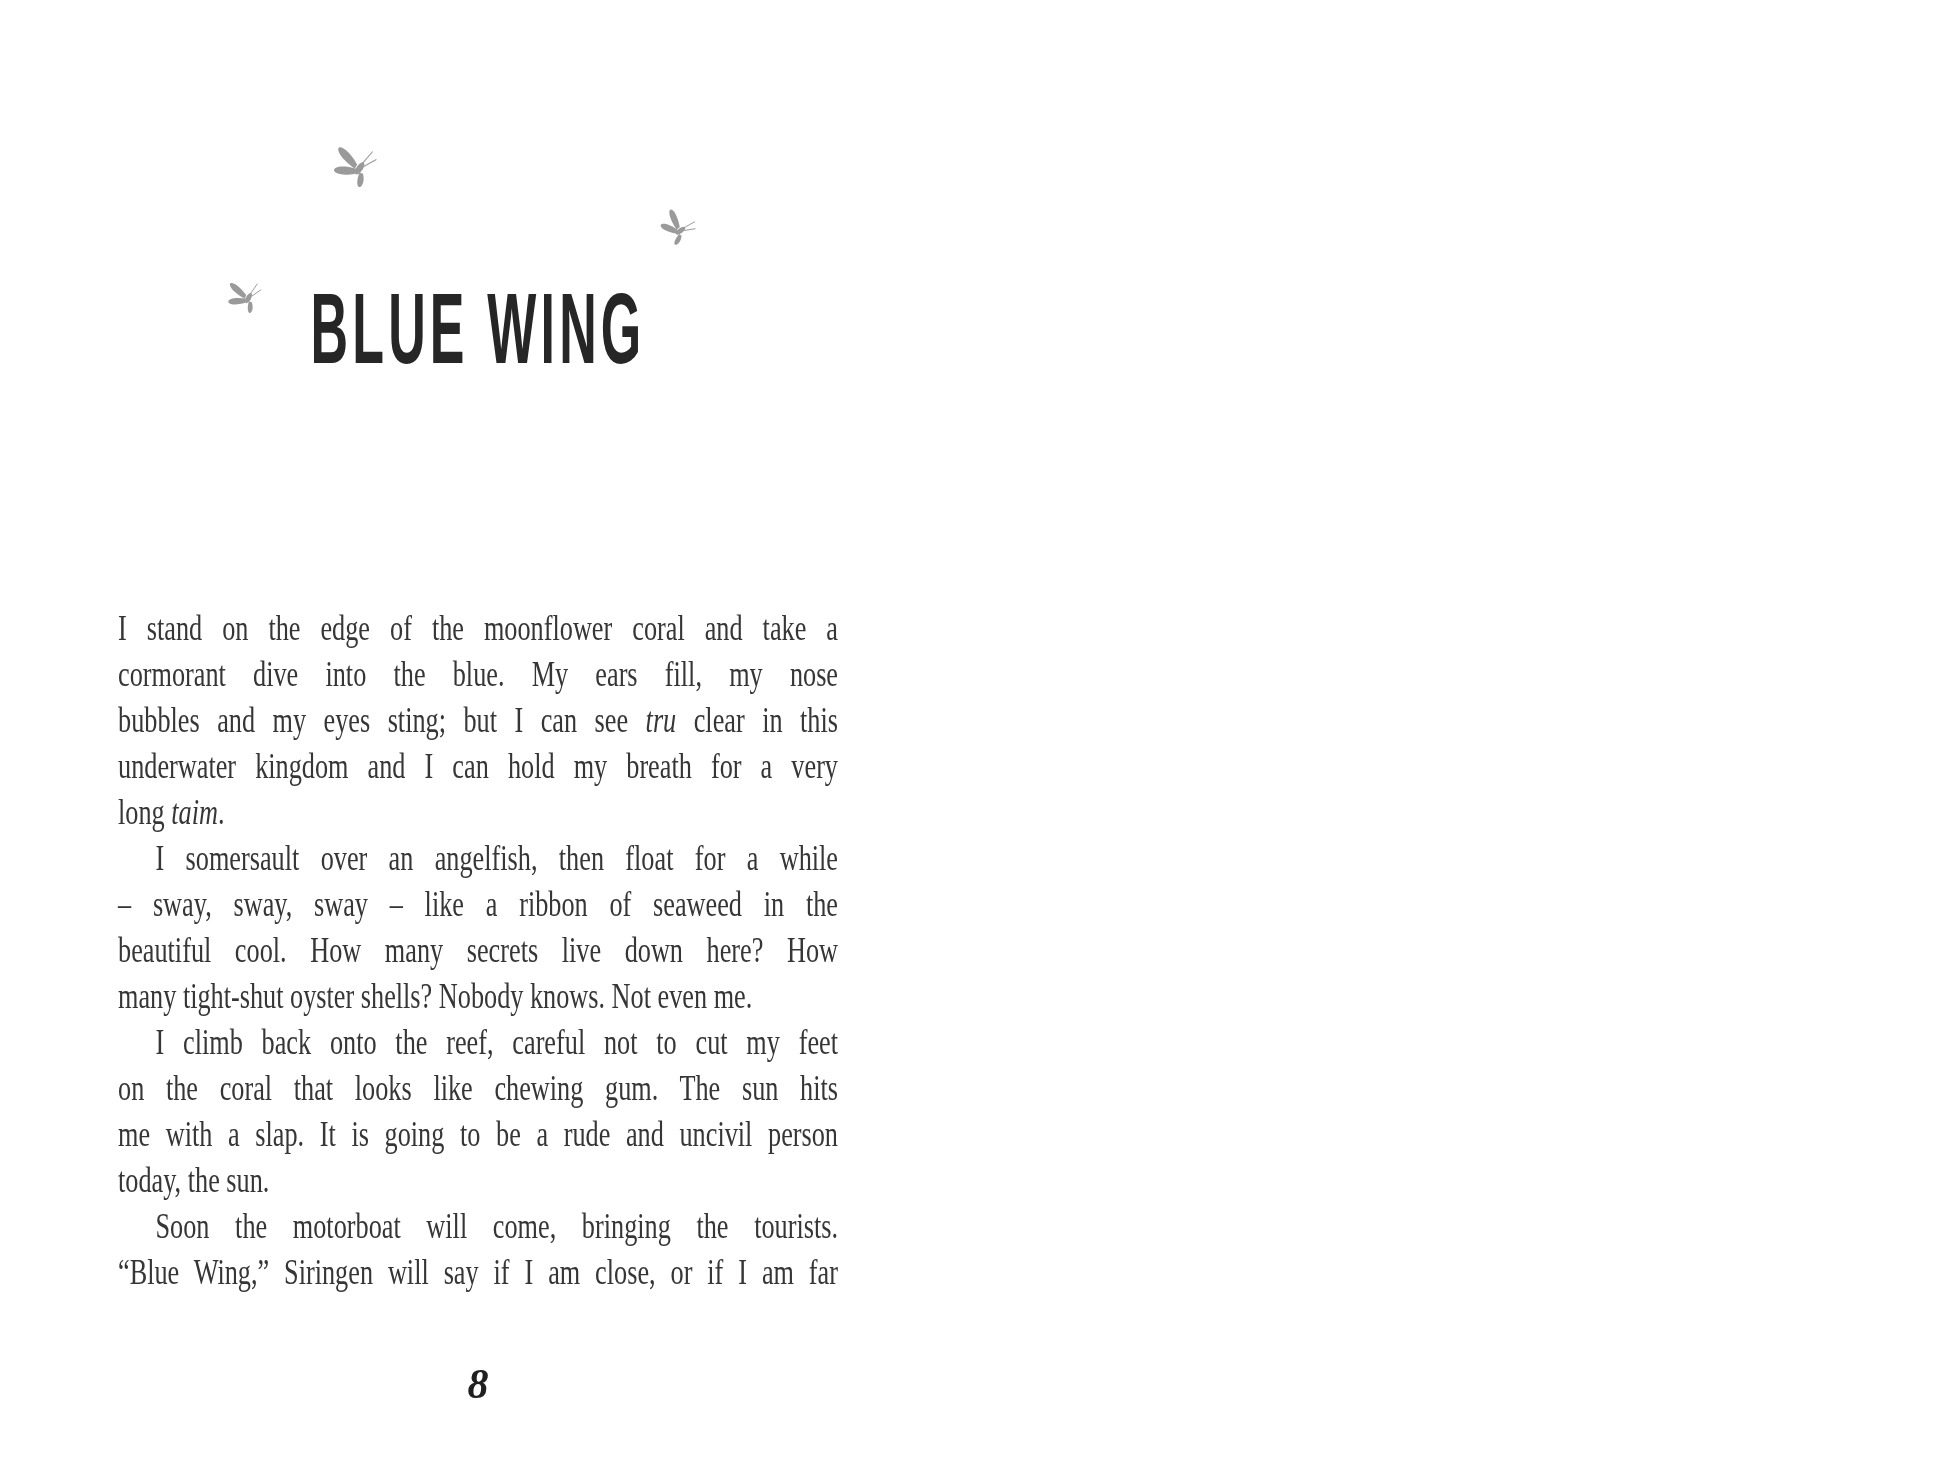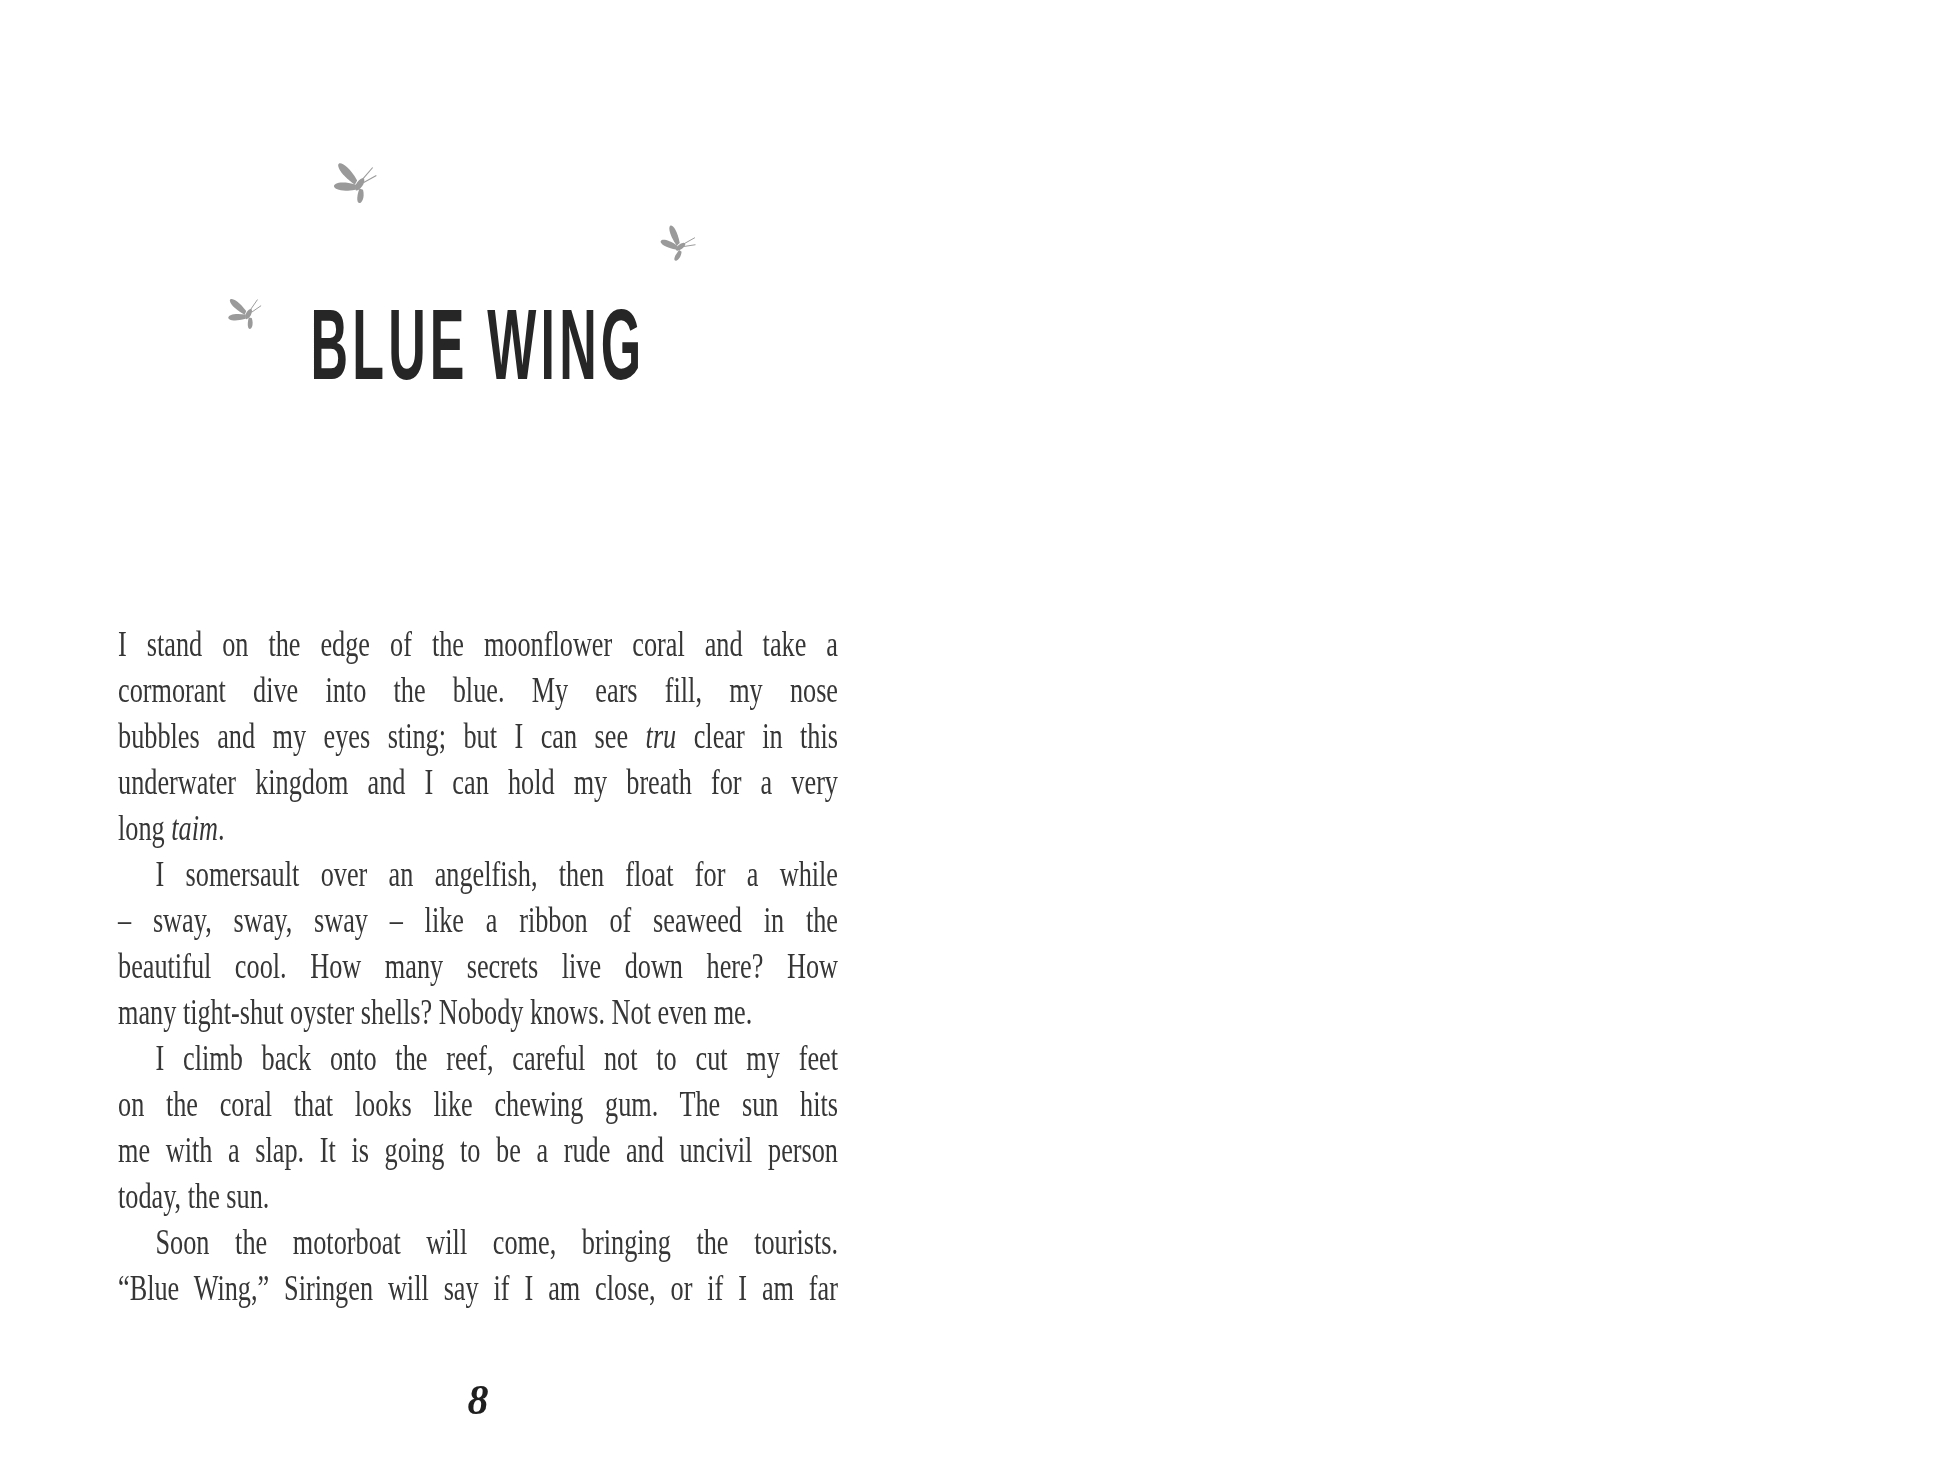--- a/index.html
+++ b/index.html
@@ -1,21 +1,21 @@
 <!DOCTYPE html>
 <html><head>
 <meta charset="utf-8">
 <style>
   html,body { margin:0; padding:0; background:#ffffff; }
   .spread {
     position:relative; width:1946px; height:1482px;
     background:#ffffff; overflow:hidden;
     font-family:"Liberation Serif", serif;
   }
-  .page { position:absolute; top:16px; width:973px; height:1350px; }
+  .page { position:absolute; top:0; width:973px; height:1350px; }
   #page-left  { left:0; }
   #page-right { left:973px; }
 
   .chapter-title {
     position:absolute; left:118px; top:280px; width:720px; height:96px;
     margin:0; text-align:center;
     font-family:"Liberation Sans", sans-serif;
     font-weight:700; font-size:100px; line-height:96px;
     letter-spacing:8px; color:#262626;
     transform:scaleX(0.52); transform-origin:50% 0;

